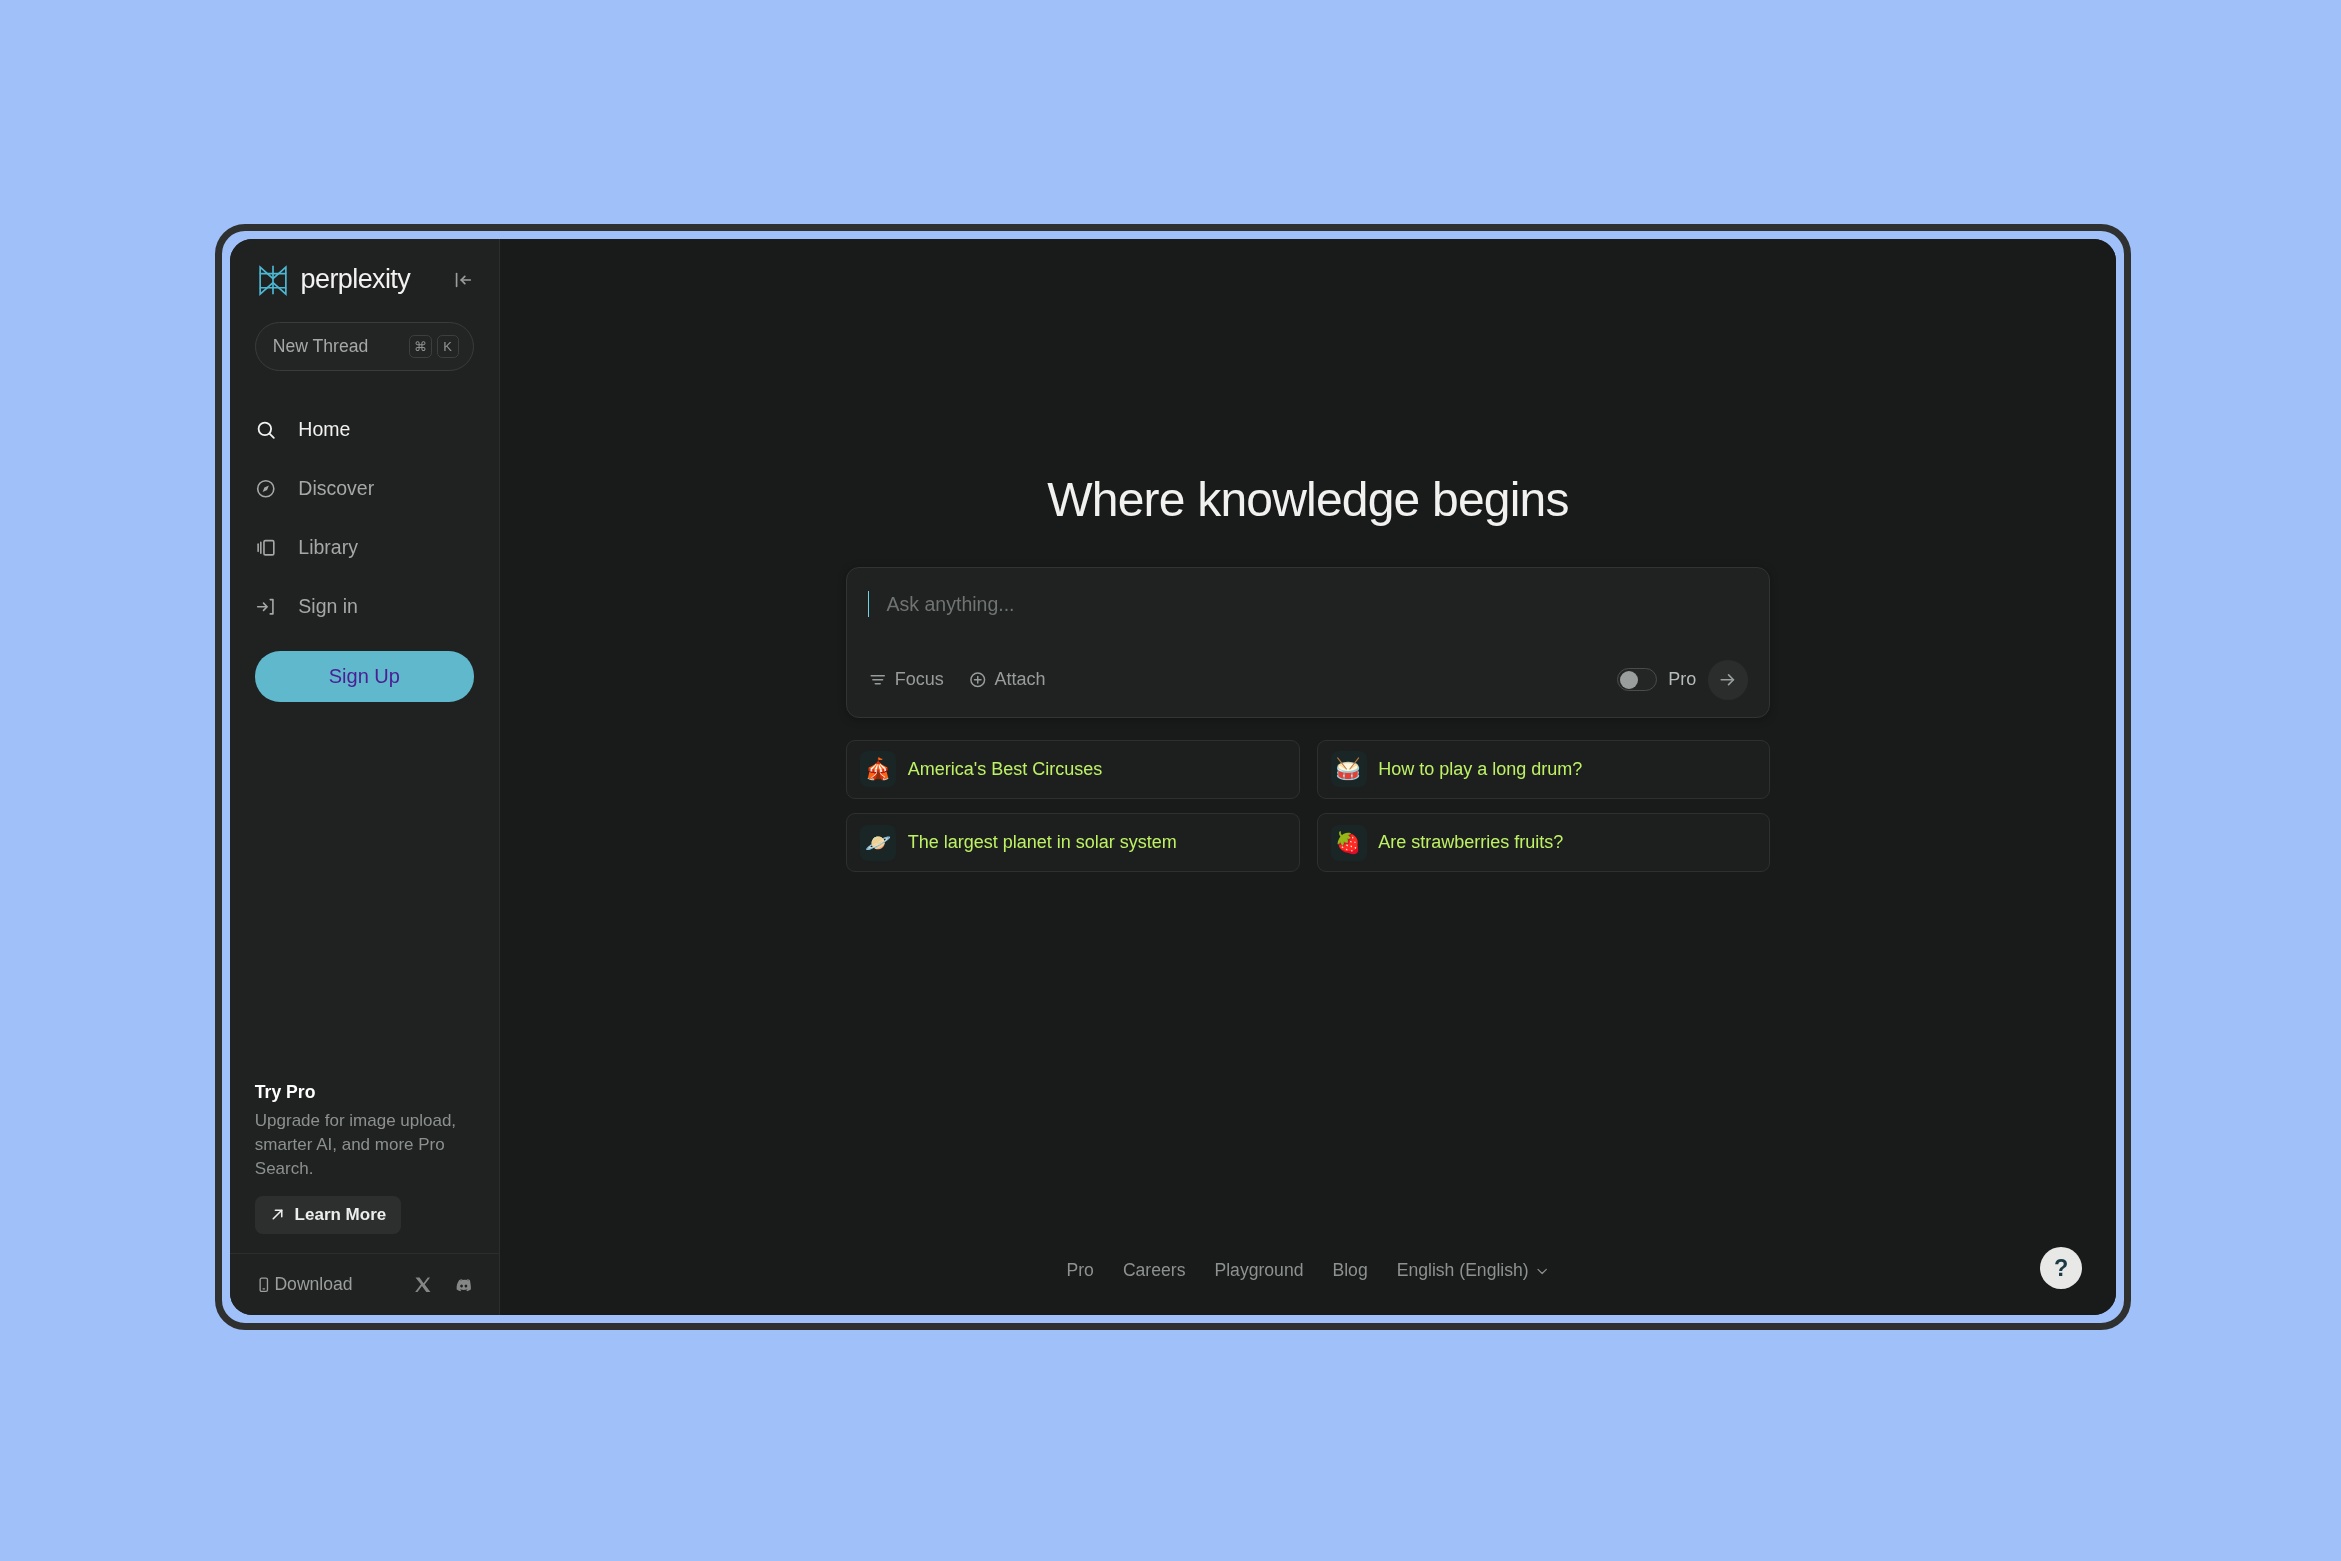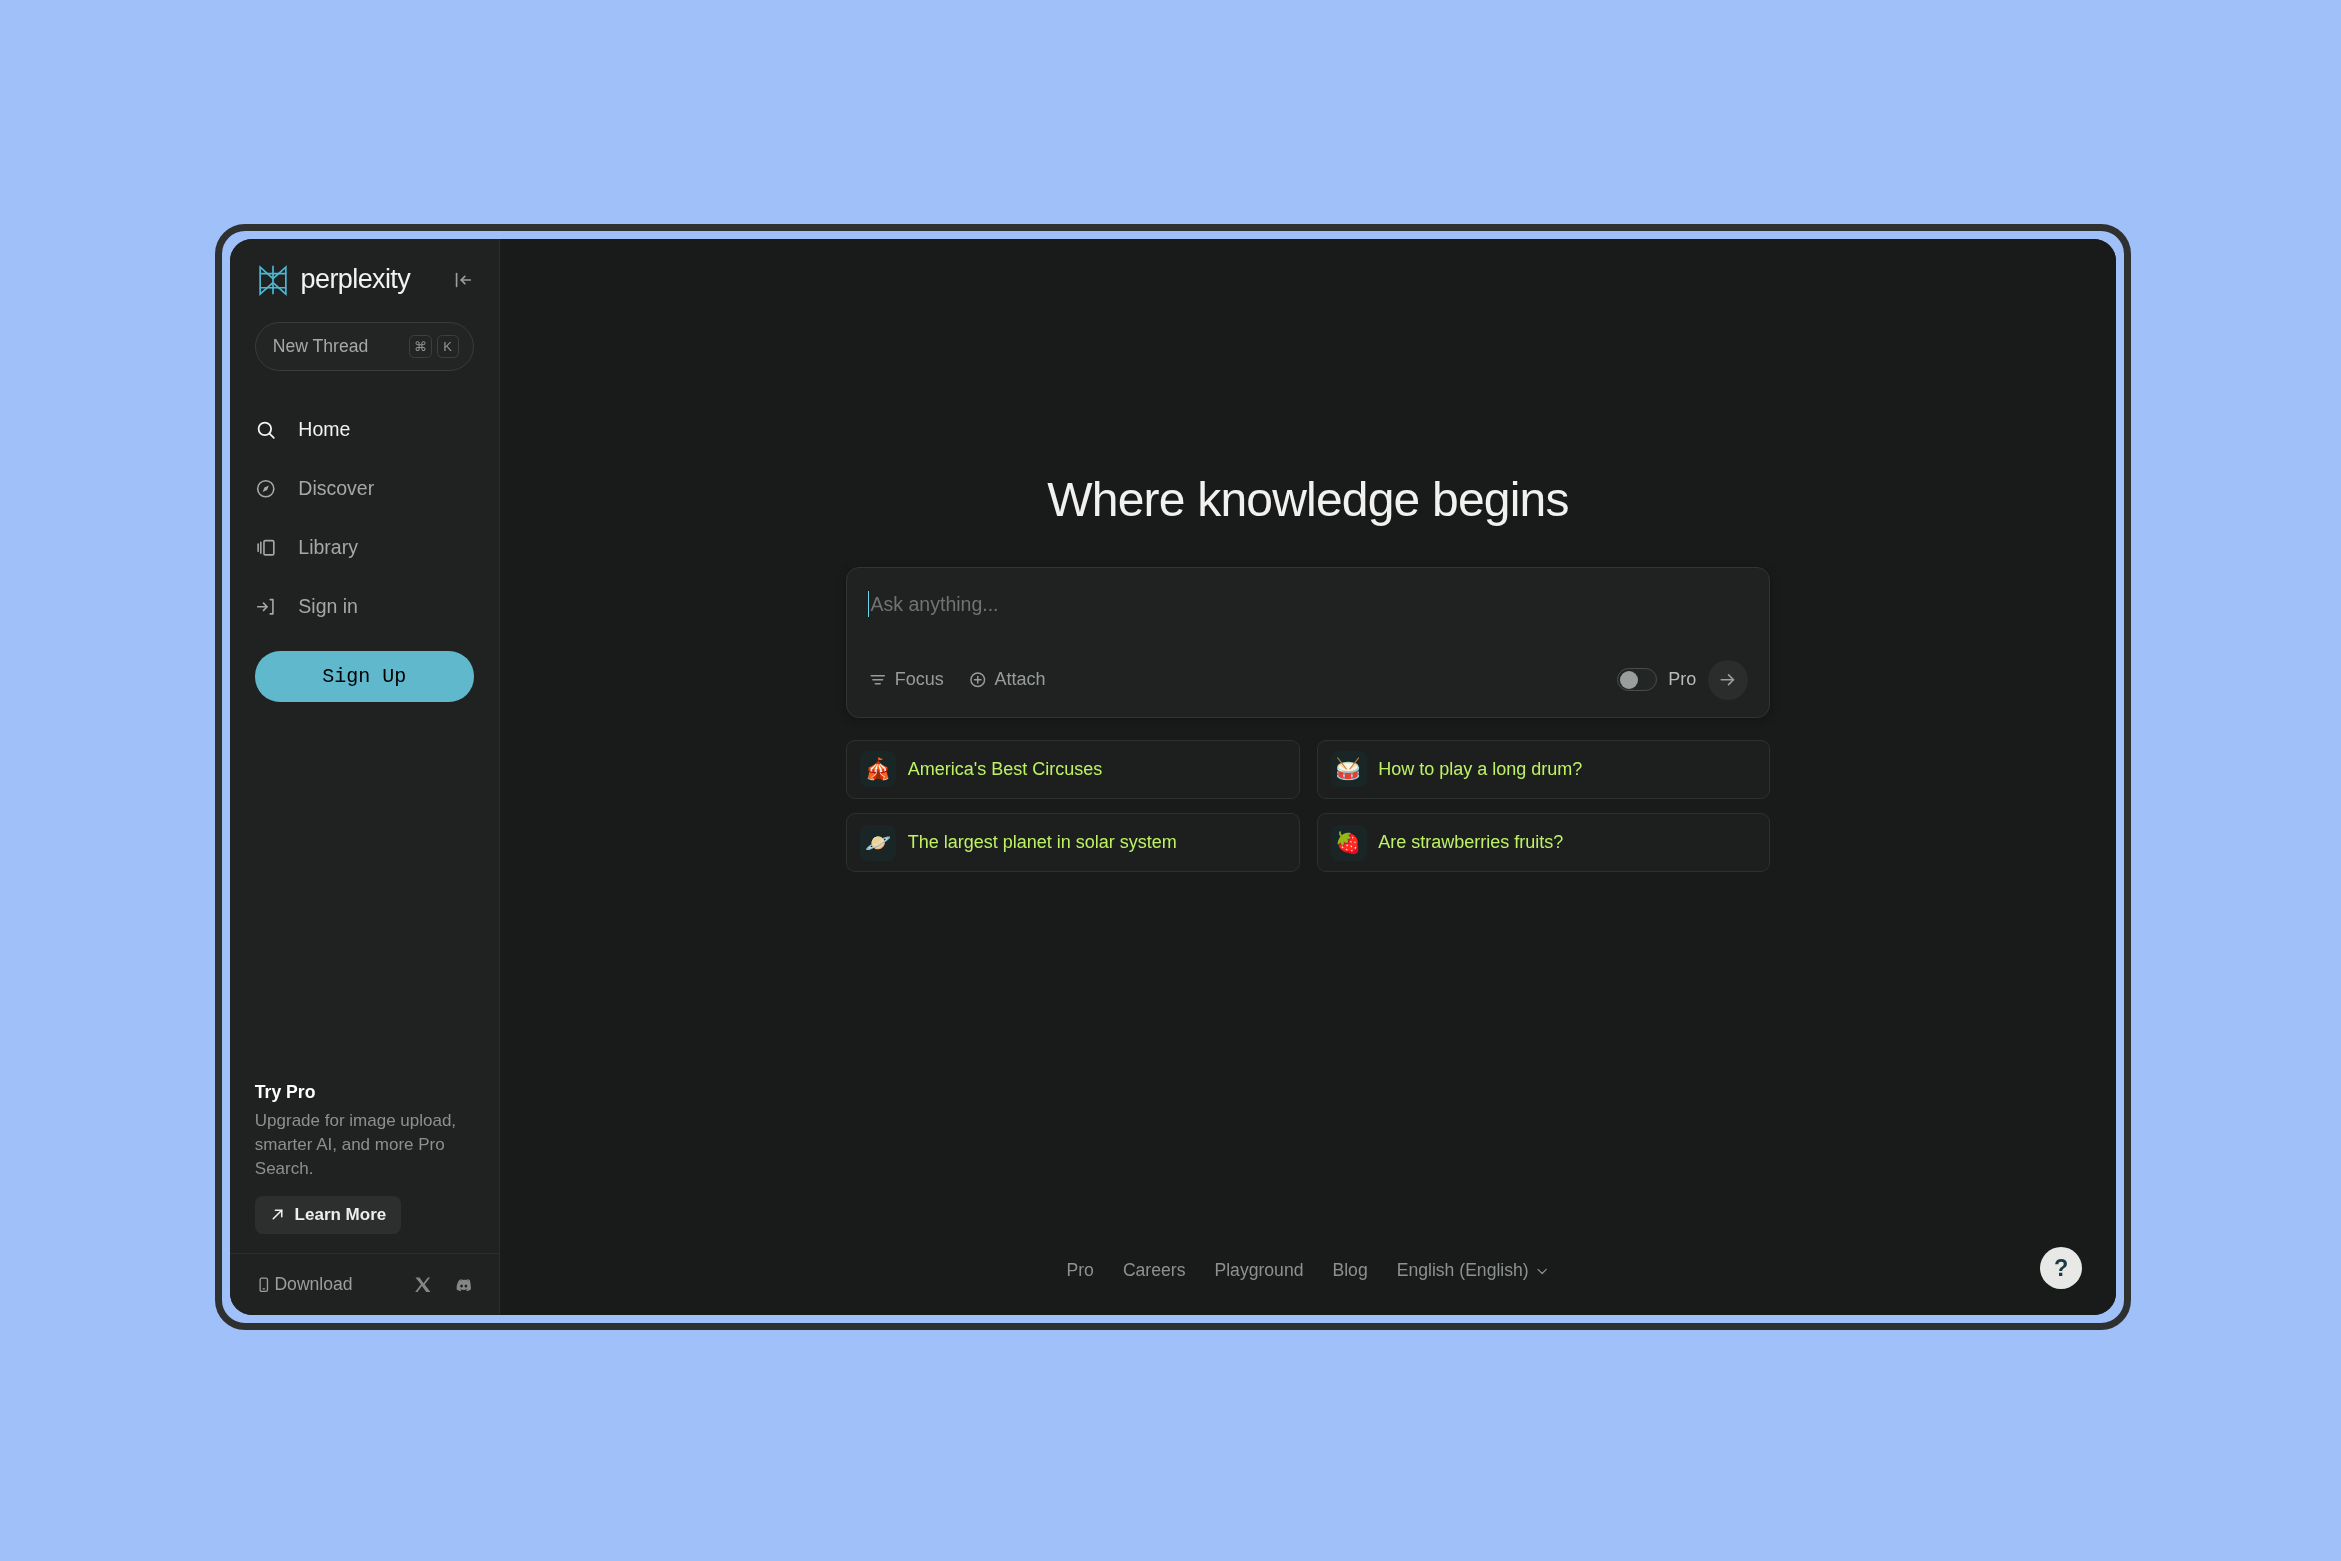--- a/index.html
+++ b/index.html
@@ -107,28 +107,28 @@
   }
   .nav-item.active { color: #f2f2f0; font-weight: 500; }
   .nav-icon { width: 21.5px; height: 21.5px; flex: 0 0 21.5px; display: block; }
 
   
   .signup-btn {
     margin-top: 15.6px;
     height: 51px;
     border-radius: 25px;
     background: #5fb8cc;
-    color: #000000;
+    color: #4c1d95;
     font-size: 20px;
     font-weight: 500;
     display: flex; align-items: center; justify-content: center;
     cursor: pointer;
     border: none;
     width: 100%;
-    font-family: Liberation Mono, monospace;
+    font-family: Liberation Sans, sans-serif;
   }
 
   
   .try-pro {
     margin-top: auto;
     padding: 0 25px 19.5px 25px;
   }
   .try-pro-title {
     color: #ffffff;
     font-size: 17.6px;
@@ -217,20 +217,21 @@
   .caret {
     width: 1.3px; height: 26px;
     background: #6fd2e6;
     margin-right: 1.3px;
     flex: 0 0 1.3px;
   }
   .search-placeholder {
     color: #6f7372;
     font-size: 19.5px;
     line-height: 26px;
+    margin-left: 16px;
   }
 
   .search-tools {
     display: flex;
     align-items: center;
     justify-content: space-between;
   }
   .tools-left { display: flex; align-items: center; gap: 24px; }
   .tool {
     display: flex; align-items: center; gap: 7.2px;

